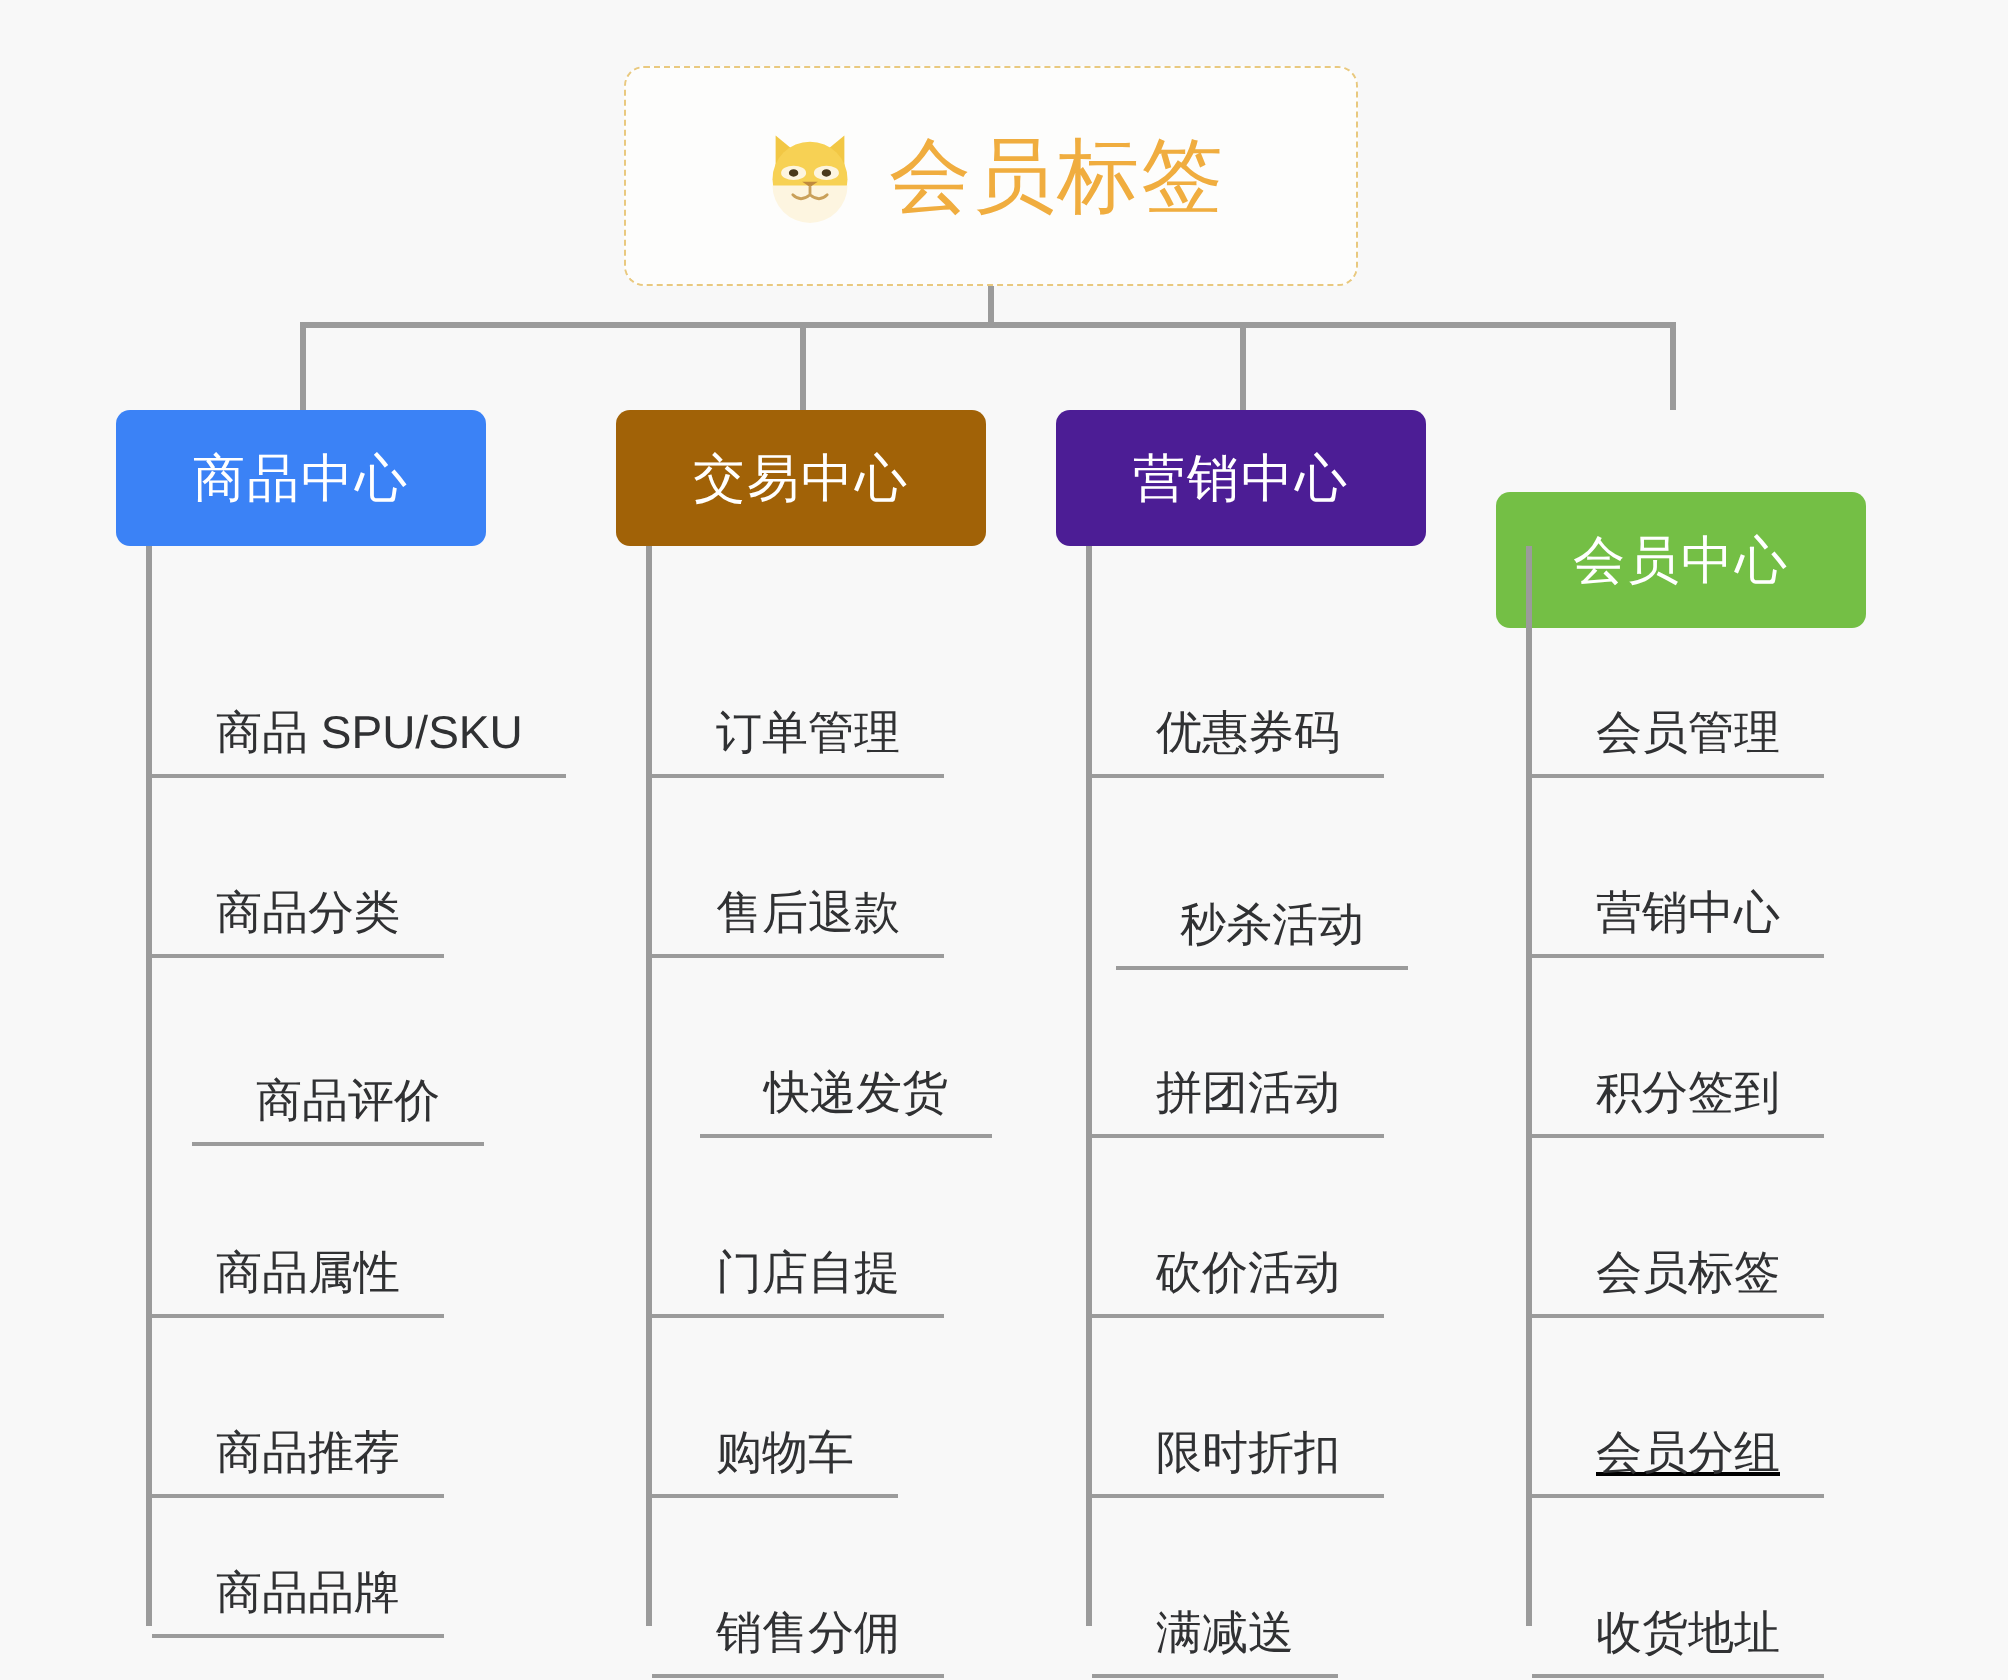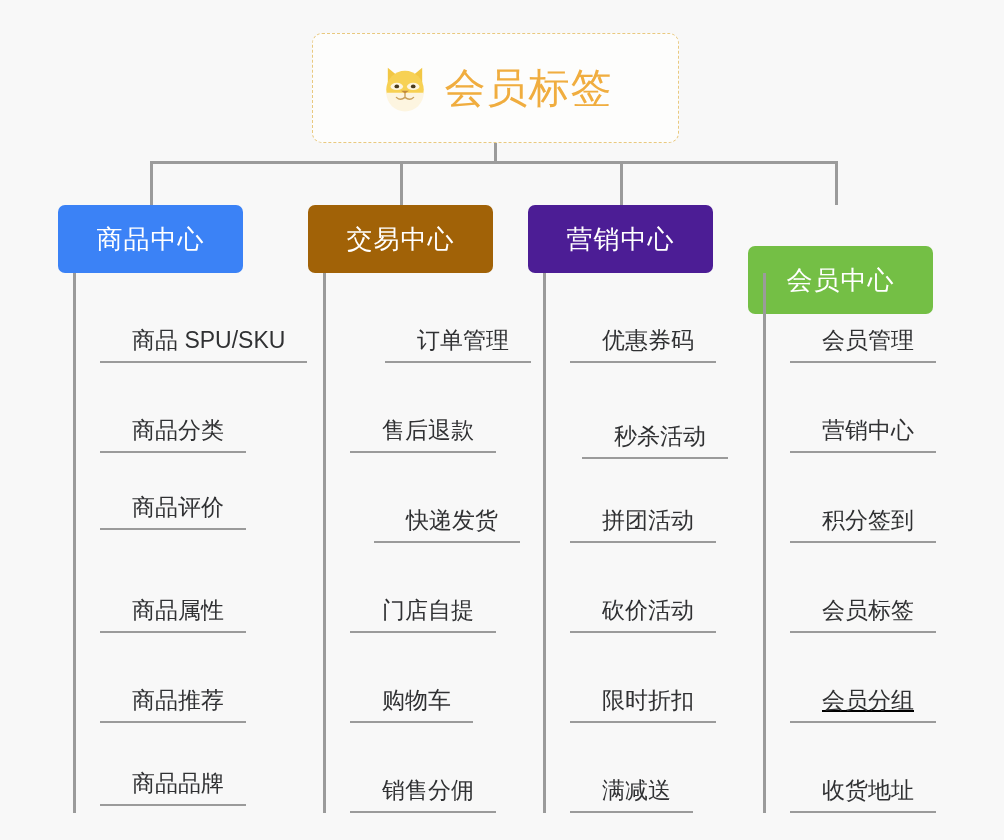--- a/index.html
+++ b/index.html
@@ -81,24 +81,23 @@
   .spine {
     position: absolute;
     left: 0;
     top: 0;
     width: 3px;
     background: #9b9b9b;
   }
   .leaf {
     position: absolute;
     left: 3px;
-    height: 90px;
+    height: 116px;
     display: flex;
     align-items: flex-end;
-    padding-left: 24px;
   }
   .leaf-inner {
     display: inline-block;
     padding: 0 22px 6px 32px;
     border-bottom: 2px solid #9b9b9b;
     font-size: 23px;
     line-height: 1.2;
     color: #303133;
     white-space: nowrap;
   }
@@ -138,39 +137,39 @@
         <span>商品中心</span>
       </div>
       <div class="column" style="left: 73px;">
         <div class="spine" style="height: 540px; background: rgb(155, 155, 155);"></div>
         <div class="leaf" style="top: 0px;">
           <span class="leaf-inner">商品 SPU/SKU</span>
         </div>
         <div class="leaf" style="top: 90px;">
           <span class="leaf-inner">商品分类</span>
         </div>
-        <div class="leaf" style="top: 167px;">
+        <div class="leaf" style="top: 184px; margin-left: 20px;">
           <span class="leaf-inner">商品评价</span>
         </div>
         <div class="leaf" style="top: 270px;">
           <span class="leaf-inner">商品属性</span>
         </div>
         <div class="leaf" style="top: 360px;">
           <span class="leaf-inner">商品推荐</span>
         </div>
         <div class="leaf" style="top: 470px; align-items: center;">
           <span class="leaf-inner">商品品牌</span>
         </div>
       </div>
       <div class="cat-box" style="left: 308px; top: 205px; width: 185px; background: #a16207;">
         <span>交易中心</span>
       </div>
       <div class="column" style="left: 323px;">
         <div class="spine" style="height: 540px; background: rgb(155, 155, 155);"></div>
-        <div class="leaf" style="top: 0px; margin-left: 35px;">
+        <div class="leaf" style="top: 0px;">
           <span class="leaf-inner">订单管理</span>
         </div>
         <div class="leaf" style="top: 90px;">
           <span class="leaf-inner">售后退款</span>
         </div>
         <div class="leaf" style="top: 180px; margin-left: 24px;">
           <span class="leaf-inner">快递发货</span>
         </div>
         <div class="leaf" style="top: 270px;">
           <span class="leaf-inner">门店自提</span>

